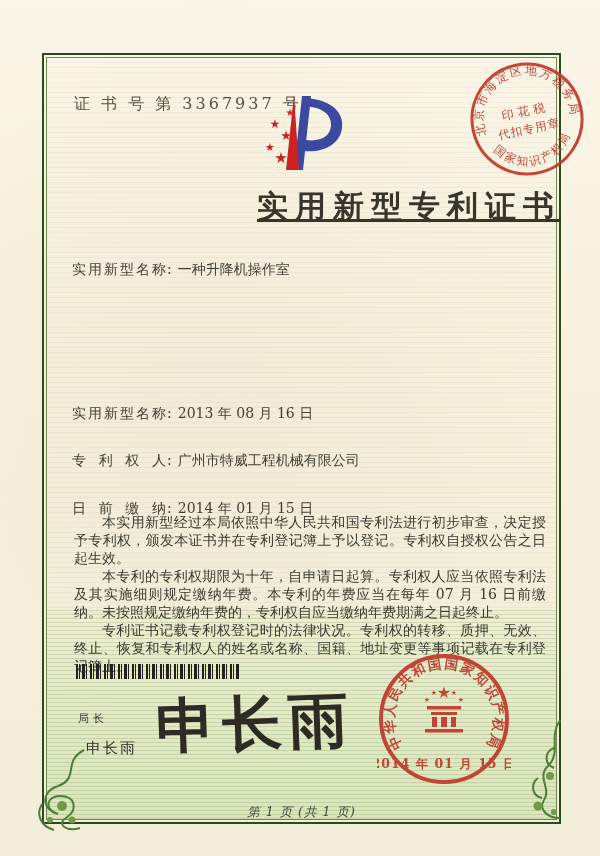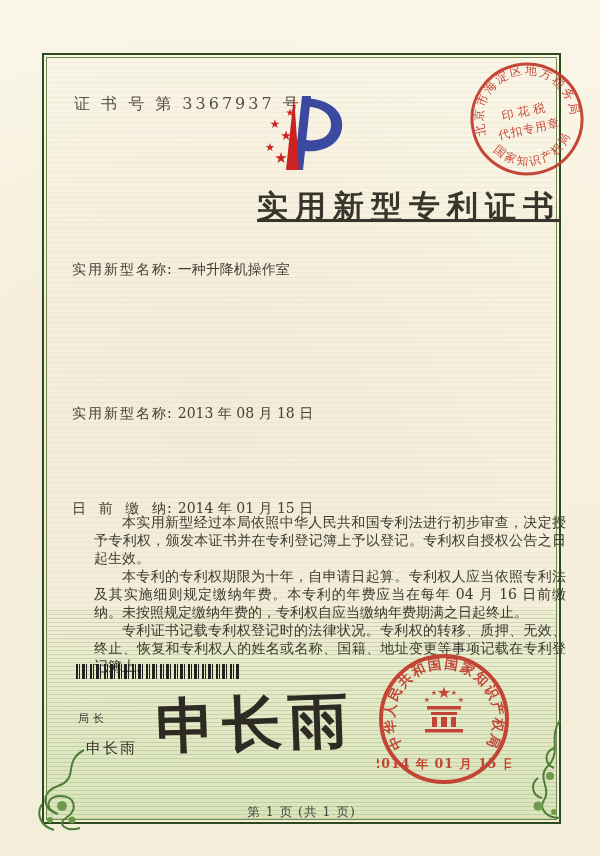--- a/index.html
+++ b/index.html
@@ -29,33 +29,33 @@
   .cert-no { position:absolute; left:74px; top:94px; font-size:16px; letter-spacing:3px; color:#575246; }
   .title { position:absolute; left:42px; top:186px; width:519px; text-align:right;
     font-size:31px; font-weight:bold; letter-spacing:7px; color:#37352c;text-decoration:underline; }
   .logo { position:absolute; left:250px; top:92px; }
   .stamp-tax { position:absolute; left:468px; top:60px; transform:rotate(-12deg); opacity:0.92; }
   .field { position:absolute; left:72px; font-size:14px; color:#423f34; white-space:nowrap; }
   .flabel { display:inline-block; width:94px; text-align:justify; text-align-last:justify; }
   .fcolon { display:inline-block; margin:0 6px 0 1px; }
   .f0{top:261px}.f1{top:309px}.f2{top:357px}.f3{top:405px}.f4{top:452px}.f5{top:500px}
   .body-text { position:absolute; left:74px; top:513px; width:472px;
-    font-size:14px; line-height:18px; color:#3a3a30; text-align:justify;margin-left:20px; }
+    font-size:14px; line-height:18px; color:#3a3a30; text-align:justify; }
   .body-text p { margin:0; text-indent:2em; }
   .barcode { position:absolute; left:76px; top:664px; width:164px; height:15px;
     background-image:repeating-linear-gradient(90deg,
       #23211e 0 2px, rgba(0,0,0,0) 2px 3px, #23211e 3px 4px, rgba(0,0,0,0) 4px 6px,
       #23211e 6px 9px, rgba(0,0,0,0) 9px 10px, #23211e 10px 11px, rgba(0,0,0,0) 11px 14px); }
   .dir-title { position:absolute; left:78px; top:711px; font-size:11px; letter-spacing:4px; color:#33312a; }
   .dir-name  { position:absolute; left:86px; top:739px; font-size:15px; letter-spacing:2px; color:#33312a; }
   .signature { position:absolute; left:156px; top:684px; font-size:60px; font-weight:bold;
     letter-spacing:6px; color:#2e2b24; transform:rotate(-2deg); font-family:"DejaVu Serif",serif; }
   .seal-office { position:absolute; left:377px; top:652px; opacity:0.93; }
   .footer { position:absolute; left:42px; top:804px; width:519px; text-align:center;
-    font-size:12.5px; letter-spacing:1px; color:#45433a; }
+    font-size:12.5px; letter-spacing:1px; color:#45433a;font-style:italic; }
   .orn-bl { position:absolute; left:32px; top:748px; }
   .orn-br { position:absolute; left:508px; top:718px; }
   svg text { font-family:"DejaVu Serif","Liberation Serif",serif; }
 </style>
 </head>
 <body>
 
 <div class="page">
 
   <div class="frame">
@@ -89,29 +89,32 @@
     <text x="59" y="55" font-size="12" letter-spacing="4" fill="#c0392b" text-anchor="middle">印花税</text>
     <text x="59" y="73" font-size="11.5" letter-spacing="1" fill="#c0392b" text-anchor="middle">代扣专用章</text>
   </svg>
 
   <div class="title">实用新型专利证书</div>
 
   <div class="field f0">
     <span class="flabel">实用新型名称</span><span class="fcolon">:</span><span>一种升降机操作室</span>
   </div>
   <div class="field f3">
-    <span class="flabel">实用新型名称</span><span class="fcolon">:</span><span>2013 年 08 月 18 日</span>
+    <span class="flabel">实用新型名称</span><span class="fcolon">:</span><span>2013 年 08 月 16 日</span>
+  </div>
+  <div class="field f4">
+    <span class="flabel">专利权人</span><span class="fcolon">:</span><span>广州市特威工程机械有限公司</span>
   </div>
   <div class="field f5">
     <span class="flabel">日前缴纳</span><span class="fcolon">:</span><span>2014 年 01 月 15 日</span>
   </div>
 
   <div class="body-text">
     <p>本实用新型经过本局依照中华人民共和国专利法进行初步审查，决定授予专利权，颁发本证书并在专利登记簿上予以登记。专利权自授权公告之日起生效。</p>
-    <p>本专利的专利权期限为十年，自申请日起算。专利权人应当依照专利法及其实施细则规定缴纳年费。本专利的年费应当在每年 04 月 16 日前缴纳。未按照规定缴纳年费的，专利权自应当缴纳年费期满之日起终止。</p>
+    <p>本专利的专利权期限为十年，自申请日起算。专利权人应当依照专利法及其实施细则规定缴纳年费。本专利的年费应当在每年 07 月 16 日前缴纳。未按照规定缴纳年费的，专利权自应当缴纳年费期满之日起终止。</p>
     <p>专利证书记载专利权登记时的法律状况。专利权的转移、质押、无效、终止、恢复和专利权人的姓名或名称、国籍、地址变更等事项记载在专利登记簿上。</p>
   </div>
 
   <div class="barcode"></div>
 
   <div class="dir-title">局长</div>
   <div class="dir-name">申长雨</div>
   <div class="signature">申长雨</div>
 
   <svg class="seal-office" width="134" height="134" viewBox="0 0 134 134" xmlns="http://www.w3.org/2000/svg" xmlns:xlink="http://www.w3.org/1999/xlink">

